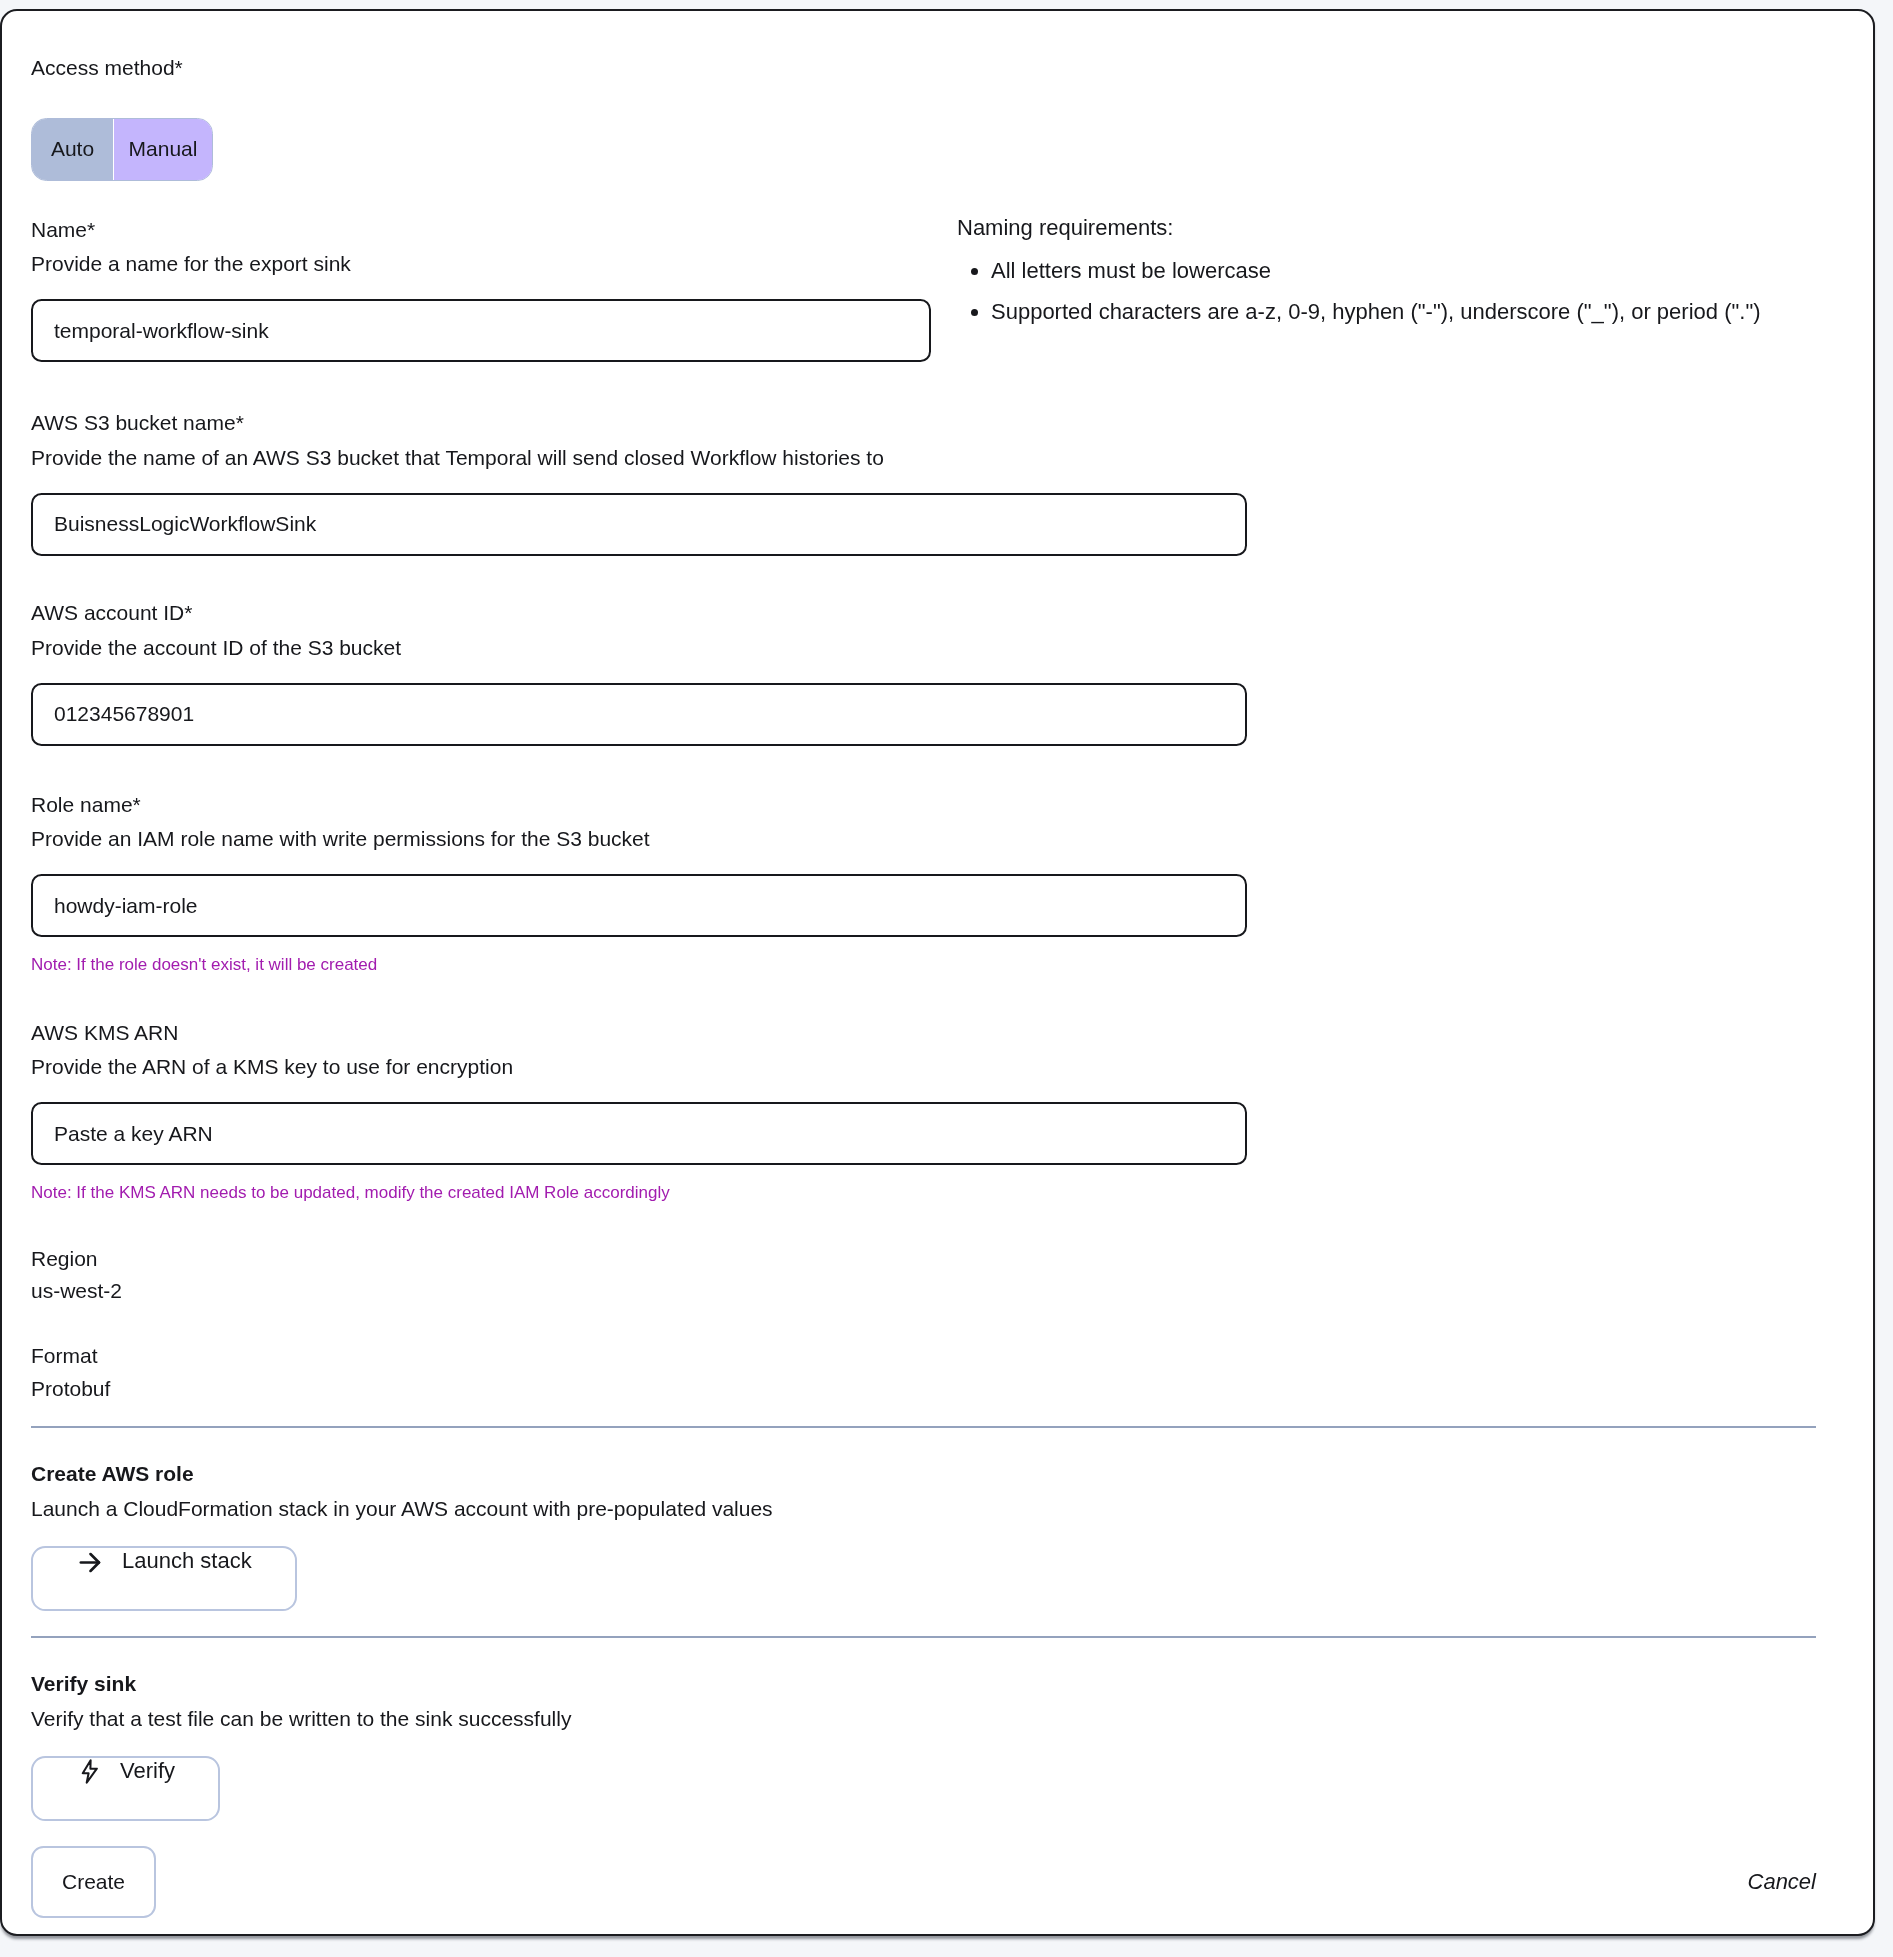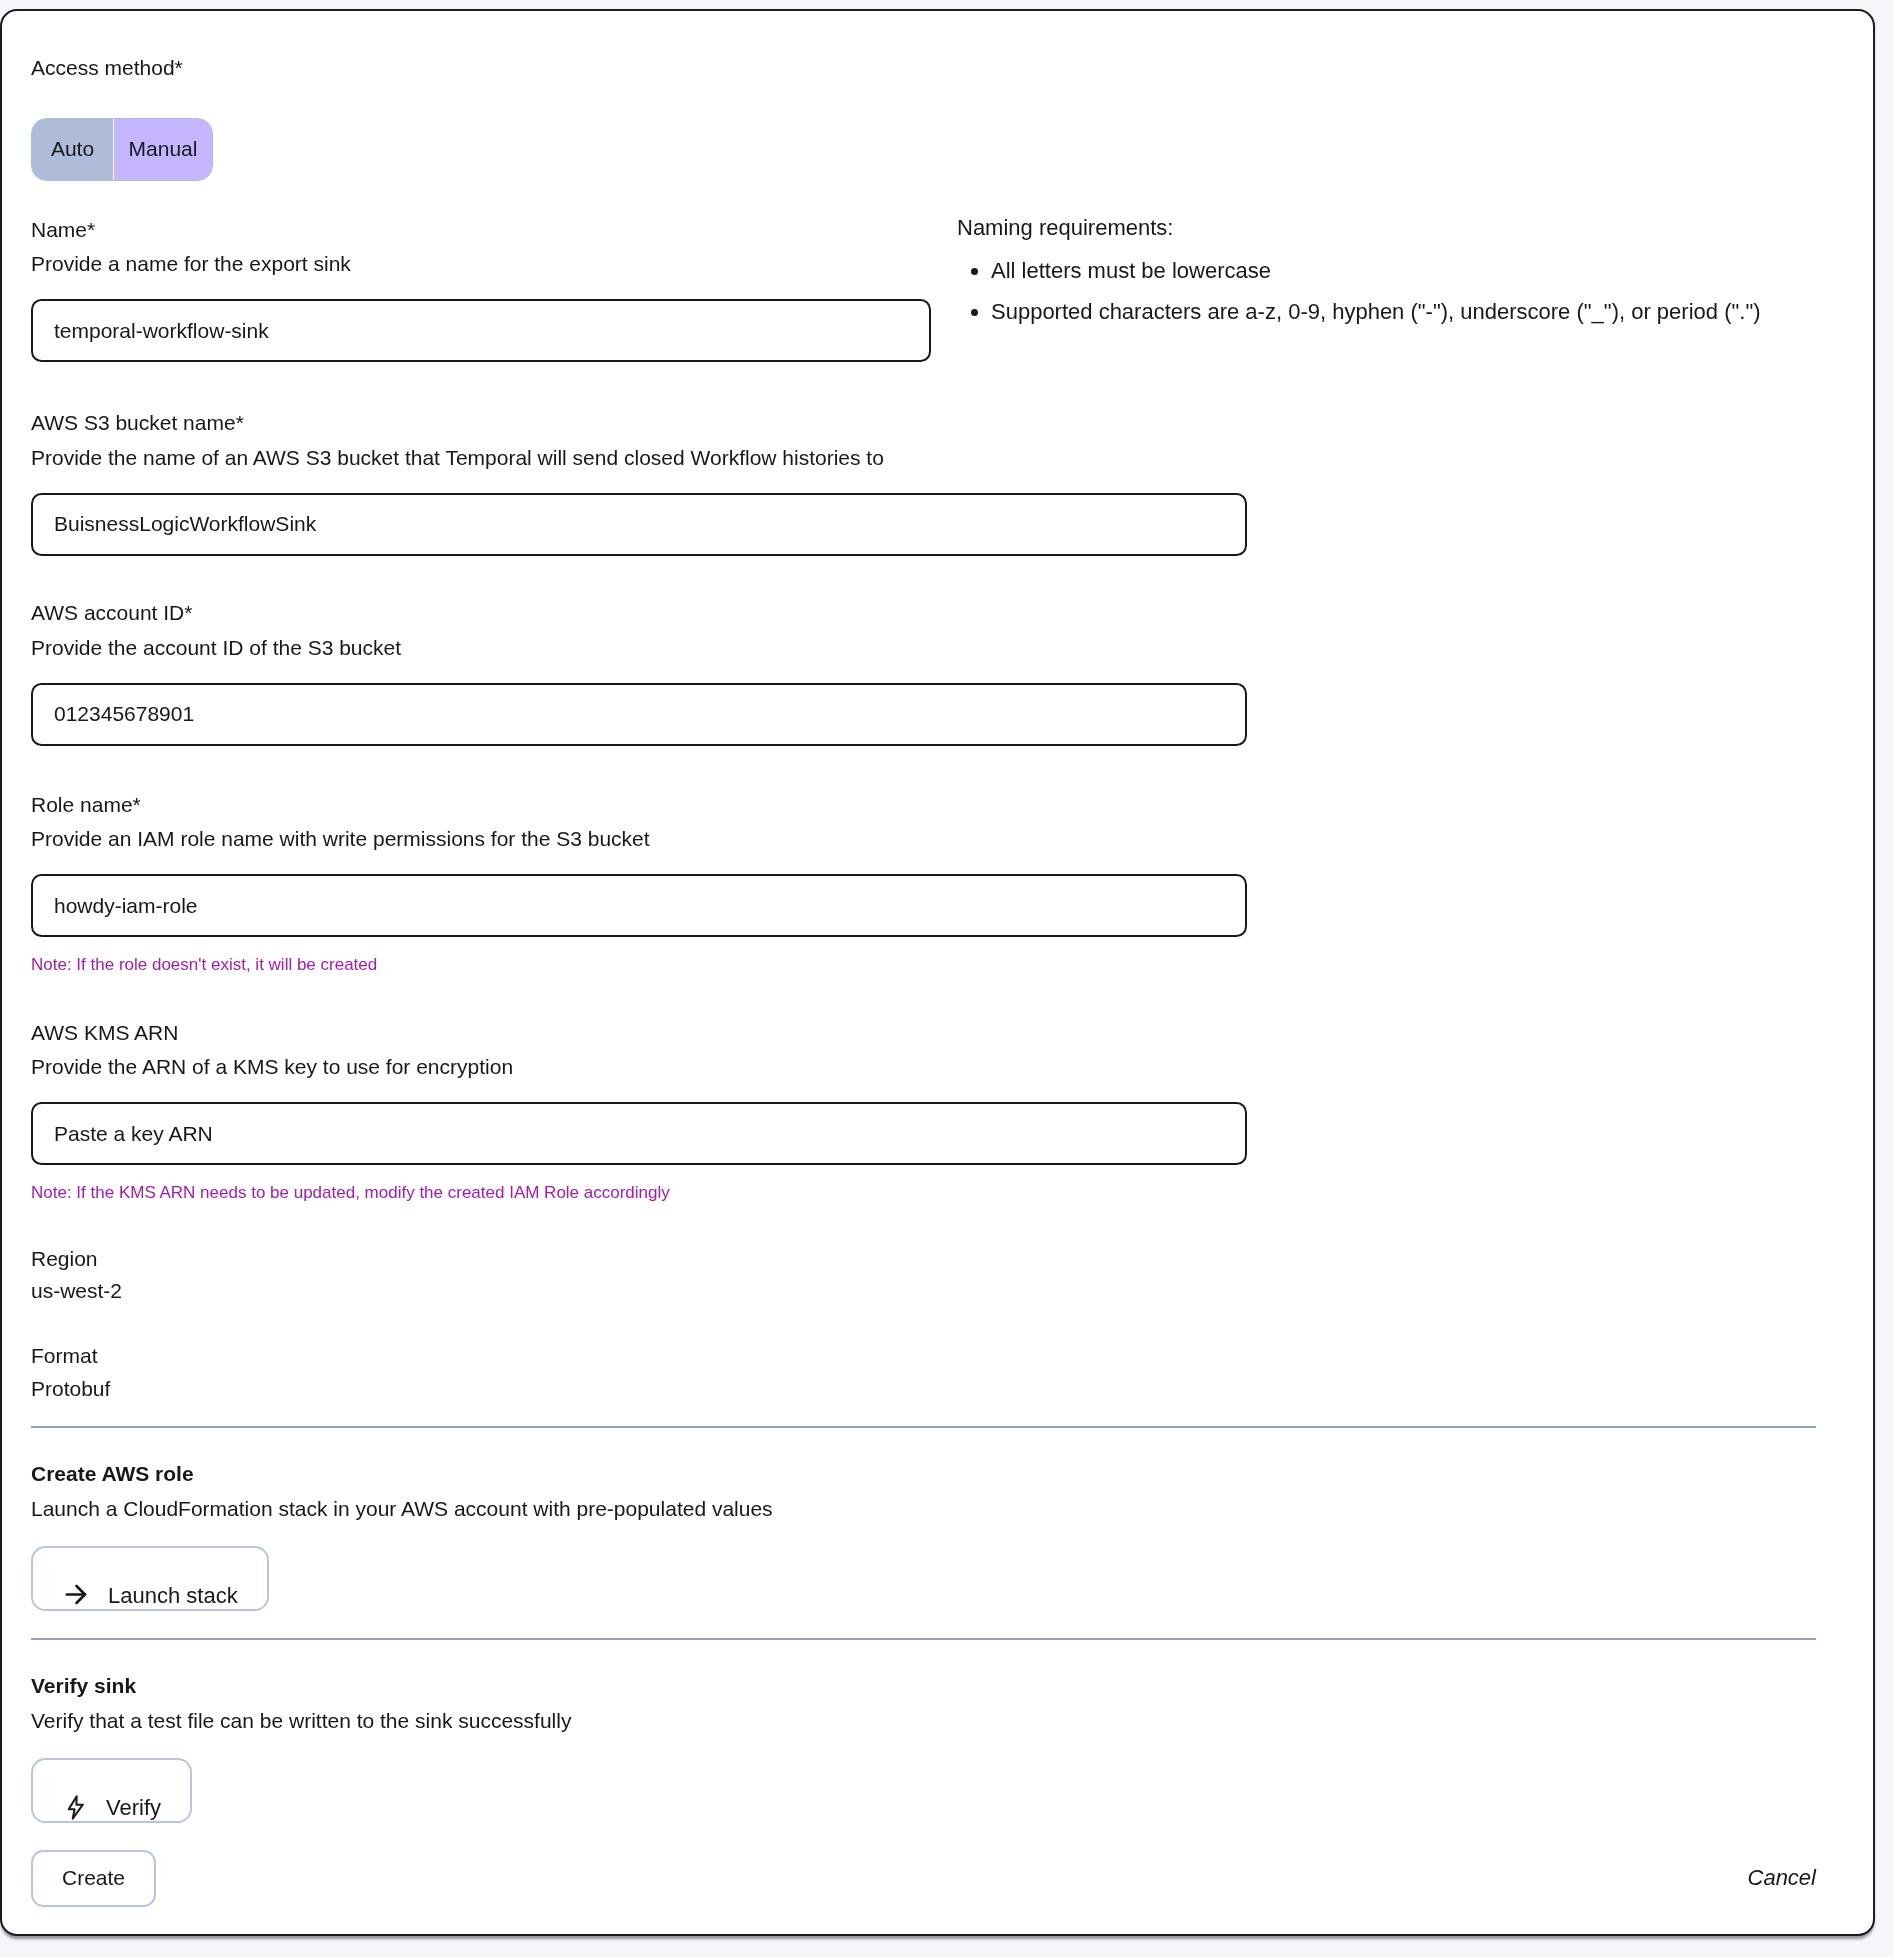--- a/index.html
+++ b/index.html
@@ -77,40 +77,40 @@
 
   .divider {
     border:none;
     border-top:2.4px solid #94a2bd;
     margin-top:23px;
   }
   .divider.second { margin-top:25px; }
 
   
   .action-btn {
-    display:inline-flex; align-items:flex-end; gap:17px;
+    display:inline-flex; align-items:flex-start; gap:17px;
     margin-top:23px;
     height:65px;
-    padding:0 29px;
+    padding:0 43px;
     background:#ffffff;
     border:2.4px solid #b9c5df;
     border-radius:14.3px;
     font-size:22px;
     font-family:"Liberation Sans", sans-serif;
     color:#17181c;
     cursor:pointer;
   }
   .action-btn svg { display:block; }
 
   .footer-row {
     margin-top:25px;
     display:flex; align-items:center; justify-content:space-between;
   }
   .create-btn {
-    height:57px;
+    height:72px;
     padding:0 29px;
     background:#ffffff;
     border:2.4px solid #b9c5df;
     border-radius:12.4px;
     font-size:21px;
     font-family:"Liberation Sans", sans-serif;
     color:#17181c;
     cursor:pointer;
   }
   .cancel-link {

